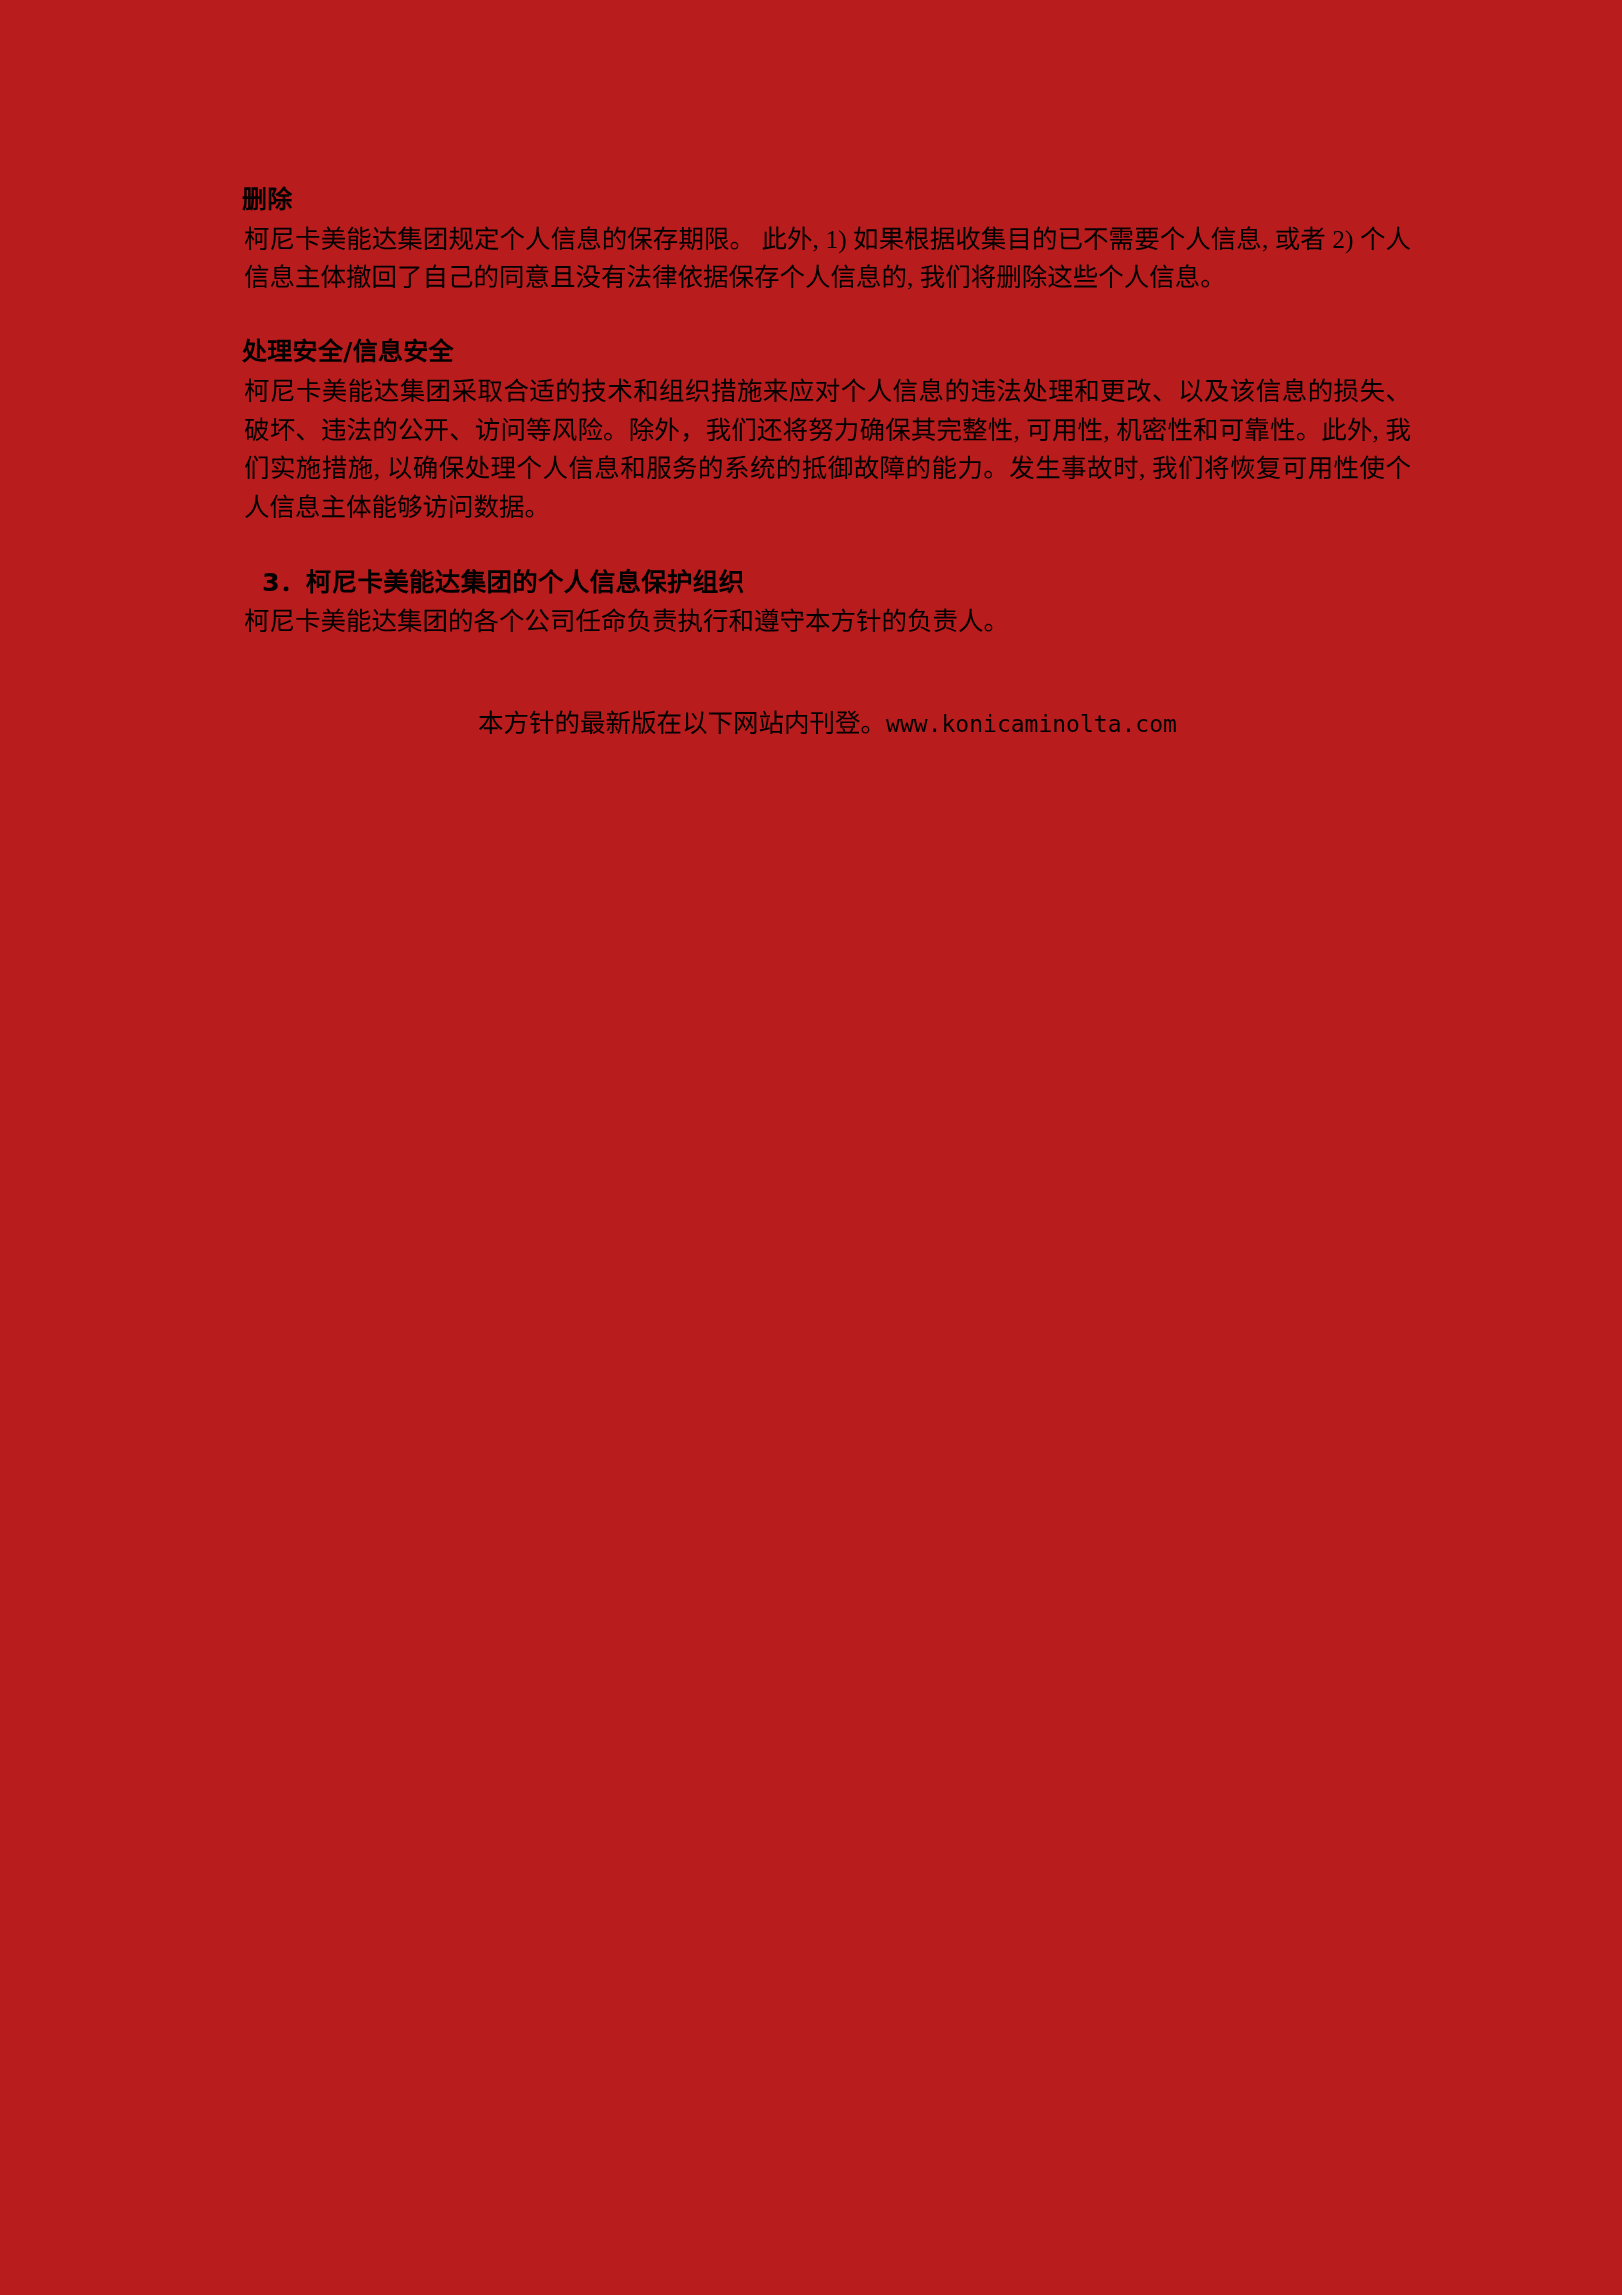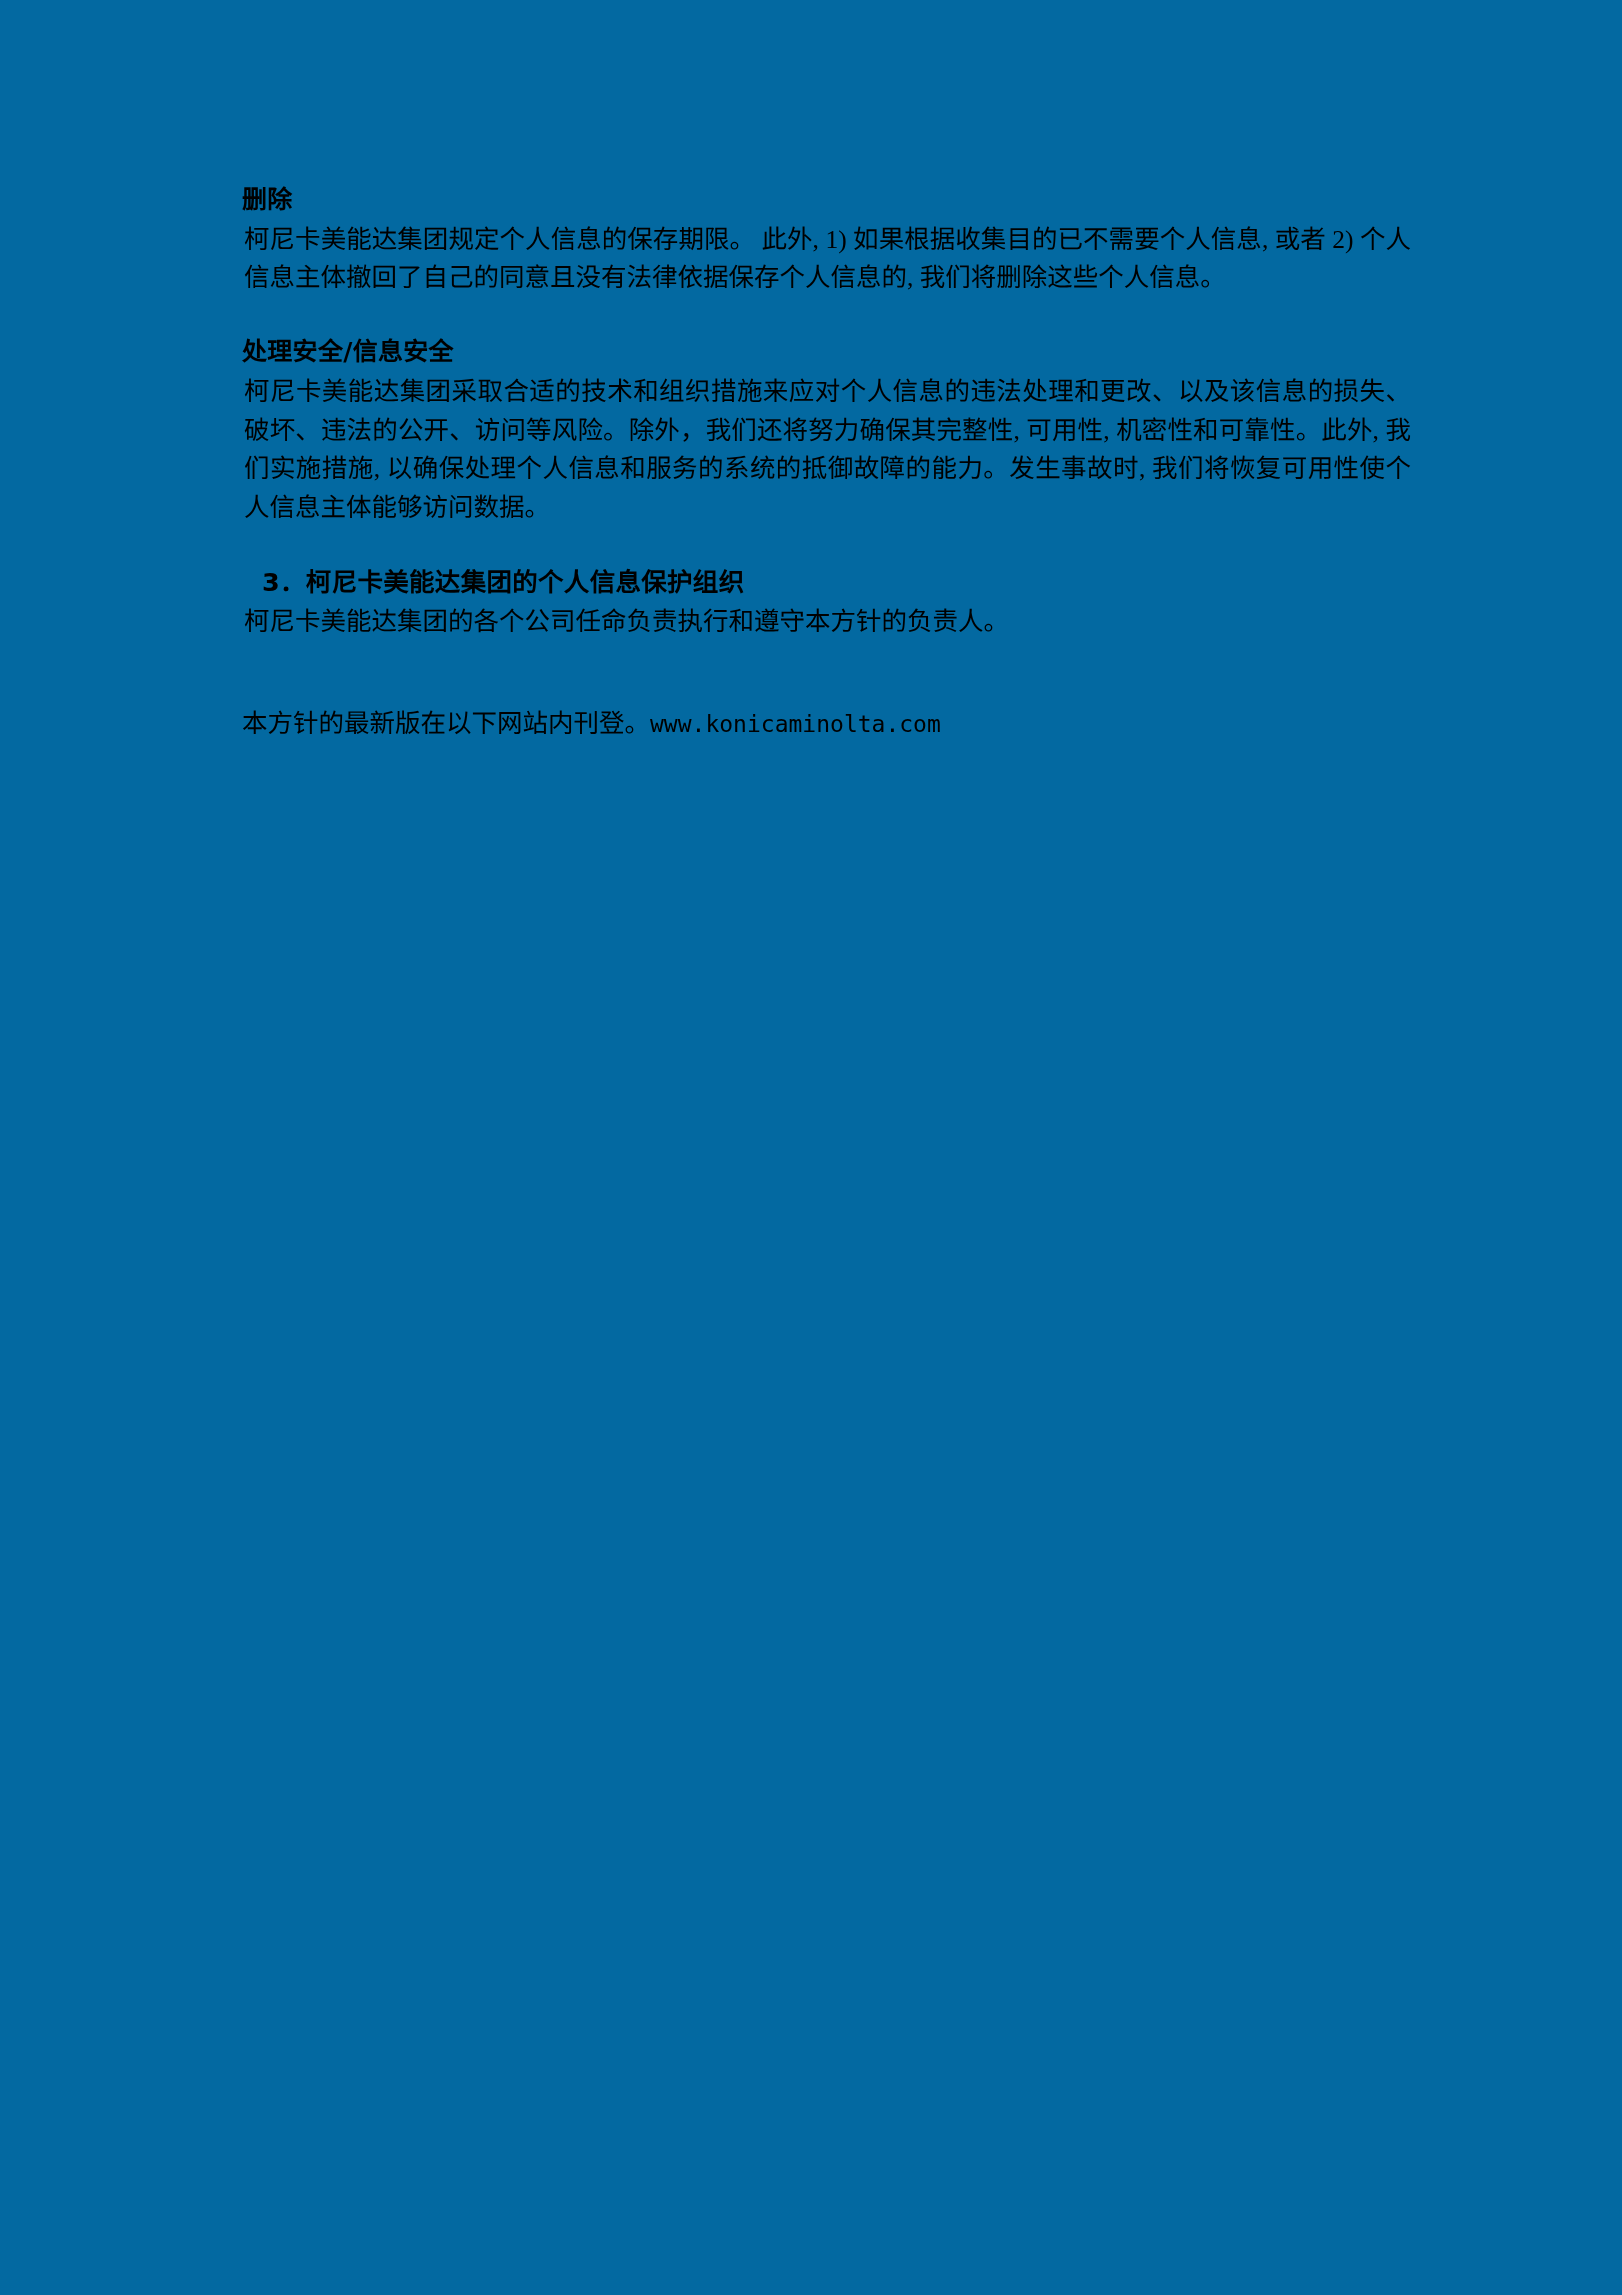--- a/index.html
+++ b/index.html
@@ -4,21 +4,21 @@
 <style>
   html, body {
     margin: 0;
     padding: 0;
     background: #ffffff;
   }
   .page {
     position: relative;
     width: 1623px;
     height: 2295px;
-    background: #0369a1;
+    background: #b91c1c;
     box-sizing: border-box;
     font-family: "Liberation Serif", serif;
     color: #000000;
   }
   .content {
     position: absolute;
     left: 242px;
     top: 183px;
     width: 1171px;
   }
@@ -59,20 +59,21 @@
     font-size: 23px;
     font-weight: bold;
   }
   .spacer-lg {
     height: 26px;
   }
   .final-note {
     font-size: 25.5px;
     line-height: 1.52;
     margin: 0;
+    text-align: center;
   }
 </style>
 </head>
 <body>
 
 <div class="page">
   <div class="content">
 
     <div class="section">
       <h2 class="heading">删除</h2>

